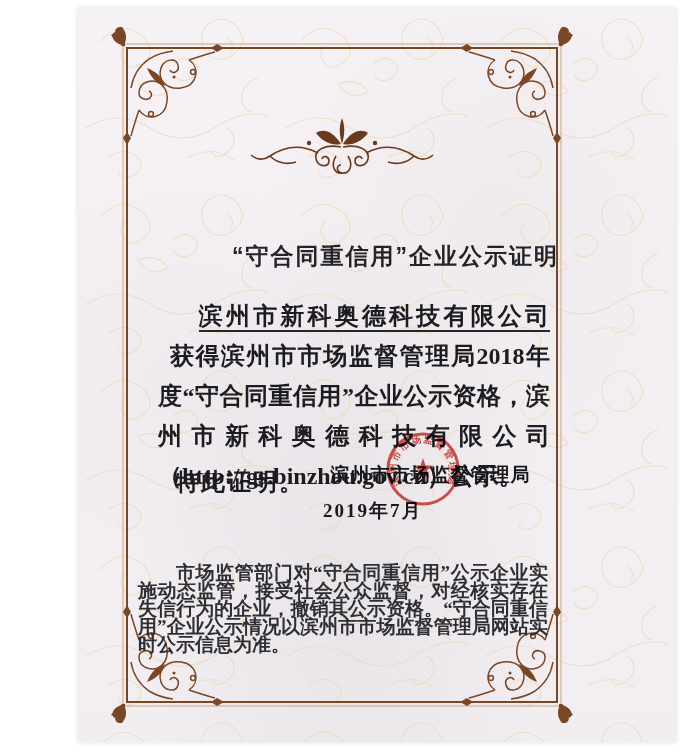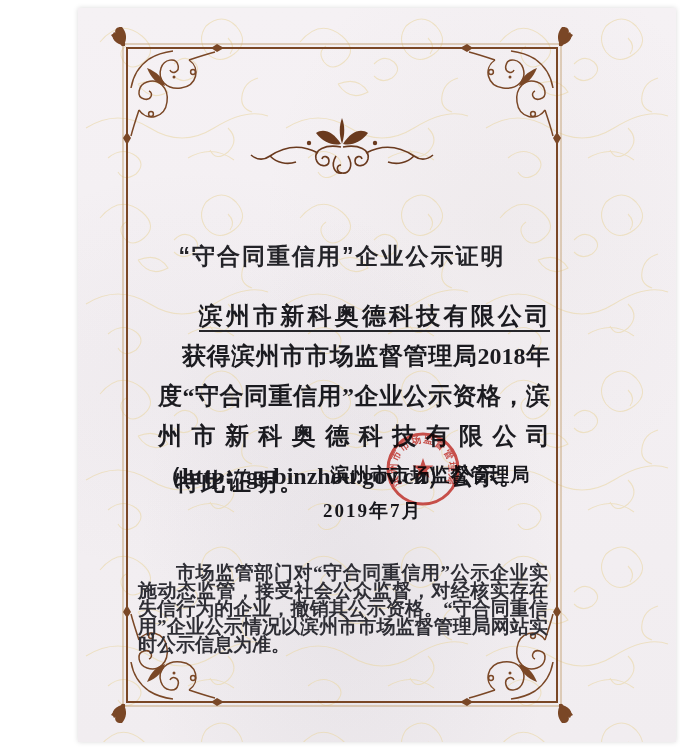--- a/index.html
+++ b/index.html
@@ -11,33 +11,33 @@
     position:absolute;left:78px;top:8px;width:598px;height:734px;
     background:
       radial-gradient(ellipse at 45% 78%, rgba(140,135,150,0.10), transparent 45%),
       radial-gradient(ellipse at 70% 30%, rgba(160,150,140,0.06), transparent 40%),
       radial-gradient(ellipse at 20% 50%, rgba(150,140,155,0.05), transparent 40%),
       linear-gradient(#f5f1f4,#f1edf0);
     box-shadow:0 0 5px rgba(0,0,0,0.15);
   }
   .layer{position:absolute;left:0;top:0;width:100%;height:100%;}
   .title{
-    position:absolute;left:47px;top:233px;width:434px;text-align:center;
+    position:absolute;left:47px;top:233px;width:434px;text-align:right;
     font-family:"Liberation Sans","DejaVu Sans",sans-serif;
     font-weight:bold;font-size:23px;letter-spacing:2px;color:#232328;
   }
   .bodytext{
     position:absolute;left:80px;top:288px;width:392px;
     font-size:24px;font-weight:bold;line-height:40px;color:#1b1b20;
     text-align:justify;text-indent:1.7em;margin:0;
   }
   .company{
     border-bottom:2px solid #26262a;padding-bottom:1px;letter-spacing:1px;
   }
-  .acq{margin-left:24px;}
+  .acq{margin-left:12px;}
   .closing{
     position:absolute;left:97px;top:458px;font-size:24px;font-weight:bold;
     color:#1b1b20;letter-spacing:2px;
   }
   .issuer{
     position:absolute;left:245px;top:454px;width:215px;text-align:center;
     font-size:19px;font-weight:bold;color:#17171c;letter-spacing:1px;
   }
   .issuedate{
     position:absolute;left:245px;top:490px;width:215px;text-align:left;

